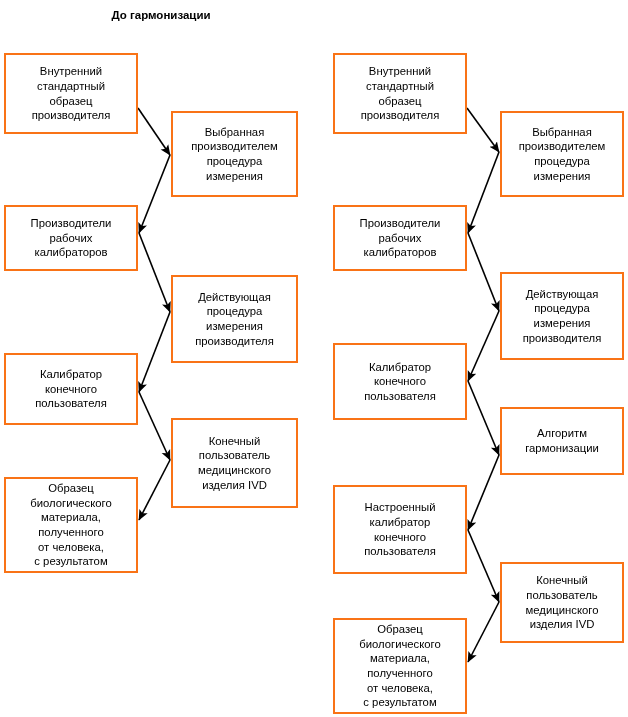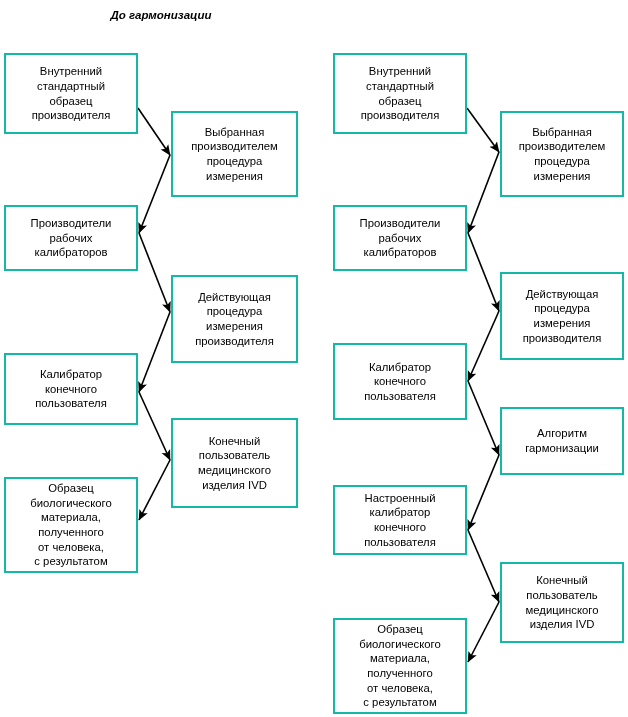--- a/index.html
+++ b/index.html
@@ -32,21 +32,21 @@
     text-align: center;
     font-weight: bold;
     font-size: 11.5px;
     line-height: 14px;
     letter-spacing: 0px;
     white-space: pre-line;
   }
   .node-box {
     position: absolute;
     box-sizing: border-box;
-    border: 2px solid #14b8a6;
+    border: 2px solid #f97316;
     background: #ffffff;
     display: flex;
     align-items: center;
     justify-content: center;
     text-align: center;
   }
   .node-label {
     font-size: 11.3px;
     line-height: 14.6px;
     white-space: pre-line;
@@ -150,21 +150,21 @@
       </div>
       <div class="node-box" style="left: 333px; top: 343px; width: 134px; height: 77px;">
         <div class="node-label">Калибратор
 конечного
 пользователя</div>
       </div>
       <div class="node-box" style="left: 500px; top: 407px; width: 124px; height: 68px;">
         <div class="node-label">Алгоритм
 гармонизации</div>
       </div>
-      <div class="node-box" style="left: 333px; top: 485px; width: 134px; height: 70px;">
+      <div class="node-box" style="left: 333px; top: 485px; width: 134px; height: 89px;">
         <div class="node-label">Настроенный
 калибратор
 конечного
 пользователя</div>
       </div>
       <div class="node-box" style="left: 500px; top: 562px; width: 124px; height: 81px;">
         <div class="node-label">Конечный
 пользователь
 медицинского
 изделия IVD</div>
@@ -172,16 +172,16 @@
       <div class="node-box" style="left: 333px; top: 618px; width: 134px; height: 96px;">
         <div class="node-label">Образец
 биологического
 материала,
 полученного
 от человека,
 с результатом</div>
       </div>
     </div>
 
-  <div class="panel-title" id="title-left" style="left: 91px; top: 8px; width: 140px; font-style: italic;">До гармонизации</div>
+  <div class="panel-title" id="title-left" style="left: 91px; top: 8px; width: 140px;">До гармонизации</div>
 
 
 </div>
 
 </body></html>

